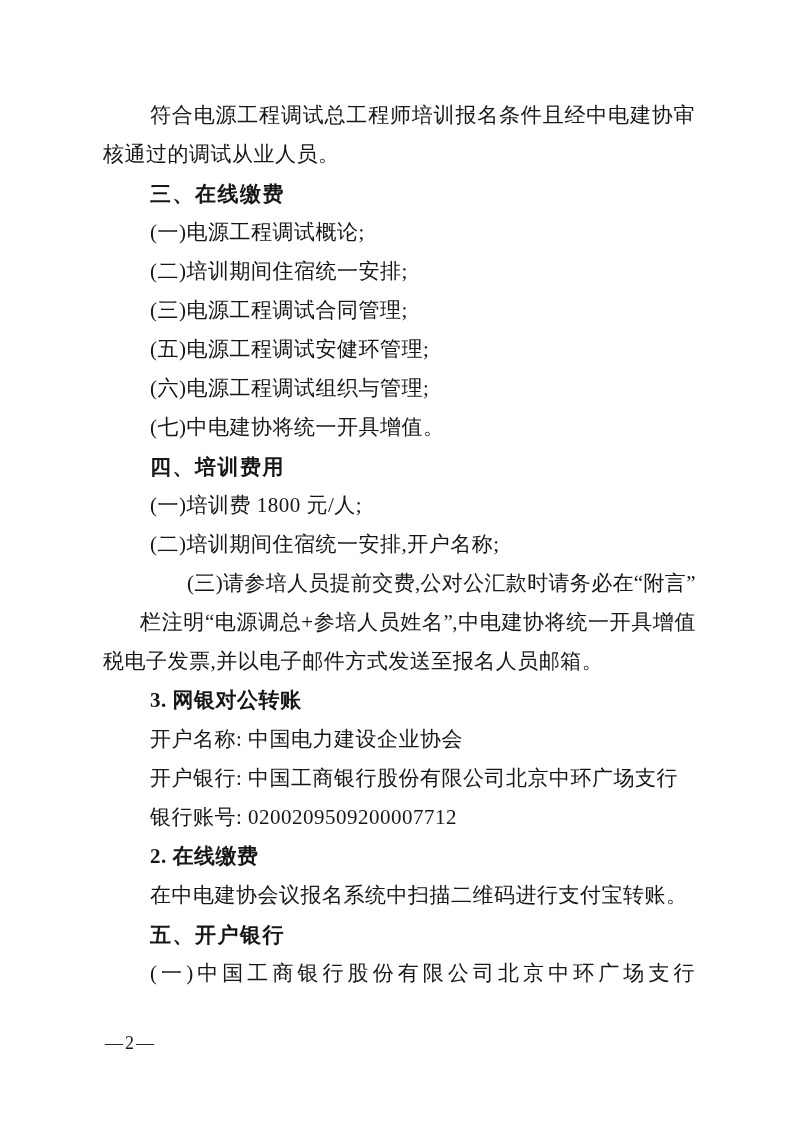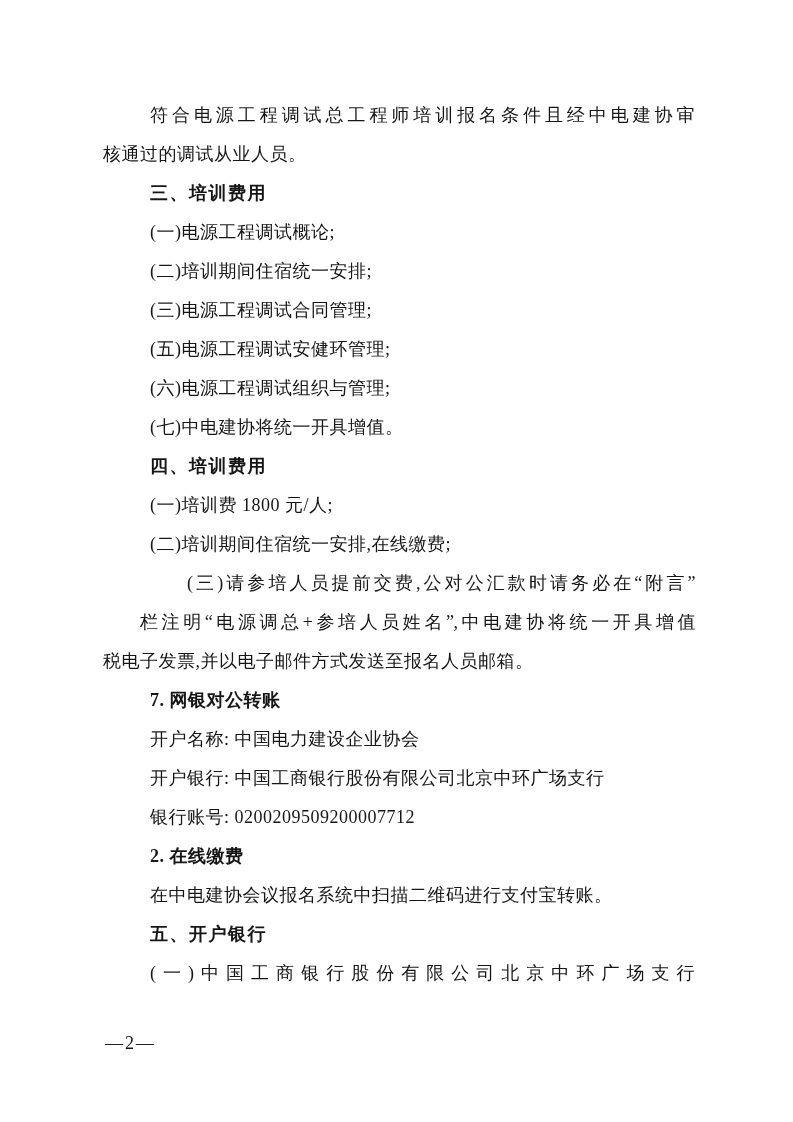--- a/index.html
+++ b/index.html
@@ -11,21 +11,21 @@
     font-family:"Liberation Serif","DejaVu Serif",serif;
     overflow:hidden;
   }
   .doc {
     position:absolute;
     left:103px;
     top:96px;
     width:592px;
   }
   .ln {
-    font-size:18px;
+    font-size:21px;
     line-height:39px;
     height:39px;
     letter-spacing:0.5px;
     text-align:left;
     white-space:nowrap;
   }
   .indent { text-indent:47px; }
   .stretch {
     white-space:normal;
     text-align:justify;
@@ -47,34 +47,34 @@
     letter-spacing:2px;
     color:#161616;
   }
 </style>
 </head>
 <body>
 
 <div class="doc">
   <div class="ln indent stretch">符合电源工程调试总工程师培训报名条件且经中电建协审</div>
   <div class="ln">核通过的调试从业人员。</div>
-  <div class="ln h indent">三、培训费用</div>
+  <div class="ln h indent">三、在线缴费</div>
   <div class="ln indent">(一)电源工程调试概论;</div>
   <div class="ln indent">(二)培训期间住宿统一安排;</div>
   <div class="ln indent">(三)电源工程调试合同管理;</div>
   <div class="ln indent">(五)电源工程调试安健环管理;</div>
   <div class="ln indent">(六)电源工程调试组织与管理;</div>
   <div class="ln indent">(七)中电建协将统一开具增值。</div>
   <div class="ln h indent">四、培训费用</div>
   <div class="ln indent">(一)培训费 1800 元/人;</div>
-  <div class="ln indent">(二)培训期间住宿统一安排,在线缴费;</div>
+  <div class="ln indent">(二)培训期间住宿统一安排,开户名称;</div>
   <div class="ln indent stretch tight">(三)请参培人员提前交费,公对公汇款时请务必在“附言”</div>
   <div class="ln stretch tight">栏注明“电源调总+参培人员姓名”,中电建协将统一开具增值</div>
   <div class="ln">税电子发票,并以电子邮件方式发送至报名人员邮箱。</div>
-  <div class="ln sub indent">7. 网银对公转账</div>
+  <div class="ln sub indent">3. 网银对公转账</div>
   <div class="ln indent">开户名称: 中国电力建设企业协会</div>
   <div class="ln indent">开户银行: 中国工商银行股份有限公司北京中环广场支行</div>
   <div class="ln indent">银行账号: 0200209509200007712</div>
   <div class="ln sub indent">2. 在线缴费</div>
   <div class="ln indent">在中电建协会议报名系统中扫描二维码进行支付宝转账。</div>
   <div class="ln h indent">五、开户银行</div>
   <div class="ln indent stretch">(一)中国工商银行股份有限公司北京中环广场支行</div>
 </div>
 
 <div class="footer">—2—</div>

